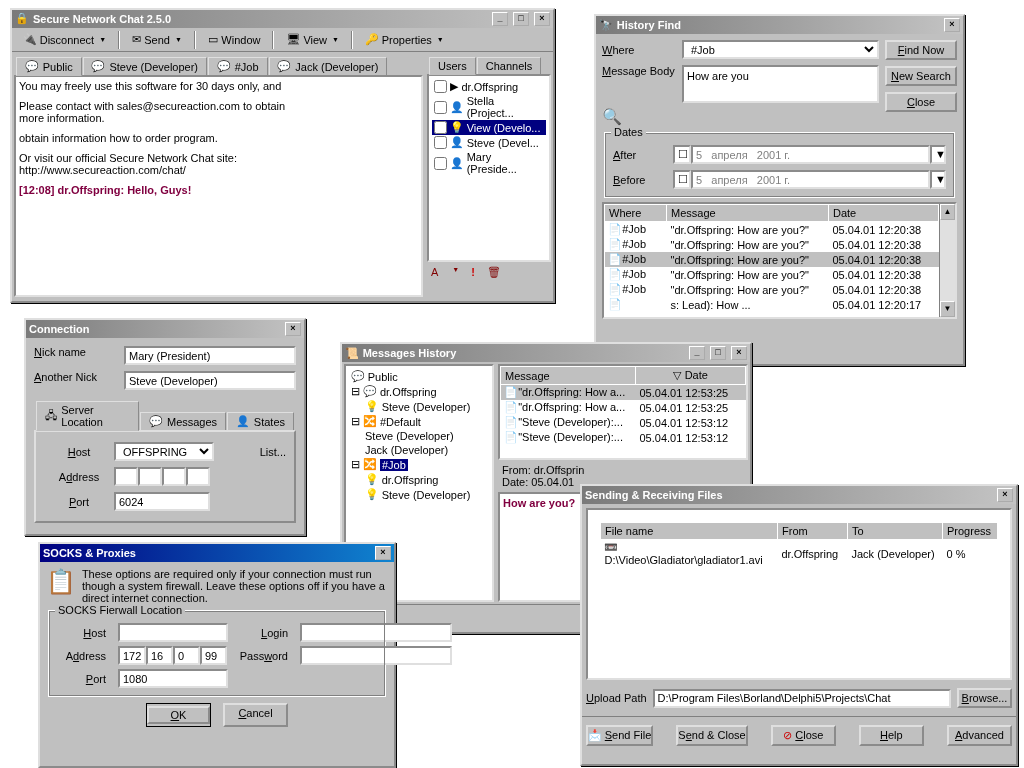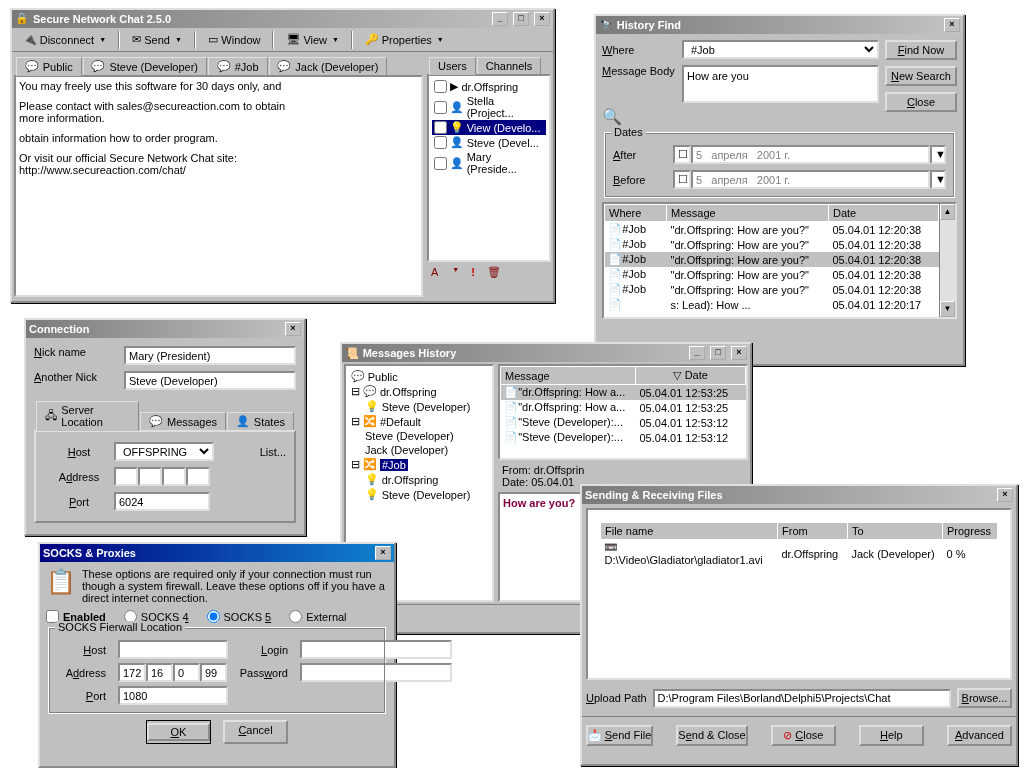--- a/index.html
+++ b/index.html
@@ -105,20 +105,21 @@
         <div>You may freely use this software for 30 days only, and</div>
         <div style="height:8px"></div>
         <div>Please contact with sales@secureaction.com to obtain</div>
         <div>more information.</div>
         <div style="height:8px"></div>
         <div>obtain information how to order program.</div>
         <div style="height:8px"></div>
         <div>Or visit our official Secure Network Chat site:</div>
         <div>http://www.secureaction.com/chat/</div>
         <div style="height:8px"></div>
+        <div style="color:#800040;font-weight:bold">[12:08] dr.Offspring: Hello, Guys!</div>
       </div>
     </div>
     <div style="width:128px;padding:2px">
       <div class="tabs">
         <div class="tab active">
             <span>Users</span>
           </div>
         <div class="tab">
             <span>Channels</span>
           </div>
@@ -384,38 +385,20 @@
 <div class="window" style="left:38px;top:542px;width:358px;height:226px">
   <div class="titlebar active">
     <span>SOCKS &amp; Proxies</span>
       <span class="sp"></span>
     <div class="winbtn">×</div>
   </div>
   <div style="padding:6px">
     <div style="display:flex;gap:6px;margin-bottom:6px">
       <span style="font-size:24px">📋</span>
       <span style="flex:1">These options are required only if your connection must run though a system firewall. Leave these options off if you have a direct internet connection.</span>
-    </div>
-    <div style="display:flex;align-items:center;gap:8px;margin-bottom:4px">
-      <label class="check">
-          <input type="checkbox" style="">
-          <b><span class="u">Enabled</span></b>
-        </label>
-      <label class="radio">
-          <input type="radio" name="s" style="">
-          <span>SOCKS <span class="u">4</span></span>
-        </label>
-      <label class="radio">
-          <input type="radio" name="s" checked="" style="">
-          <span>SOCKS <span class="u">5</span></span>
-        </label>
-      <label class="radio">
-          <input type="radio" name="s" style="">
-          <span>External</span>
-        </label>
     </div>
     <div class="groupbox">
       <span class="legend">SOCKS Fierwall Location</span>
       <div style="display:grid;grid-template-columns:55px 110px 60px 1fr;gap:4px 6px;align-items:center">
         <span class="label"><span class="u">H</span>ost</span>
           <input type="text" style="">
         <span class="label"><span class="u">L</span>ogin</span>
           <input type="text" style="">
         <span class="label">A<span class="u">d</span>dress</span>
         <div style="display:flex">

